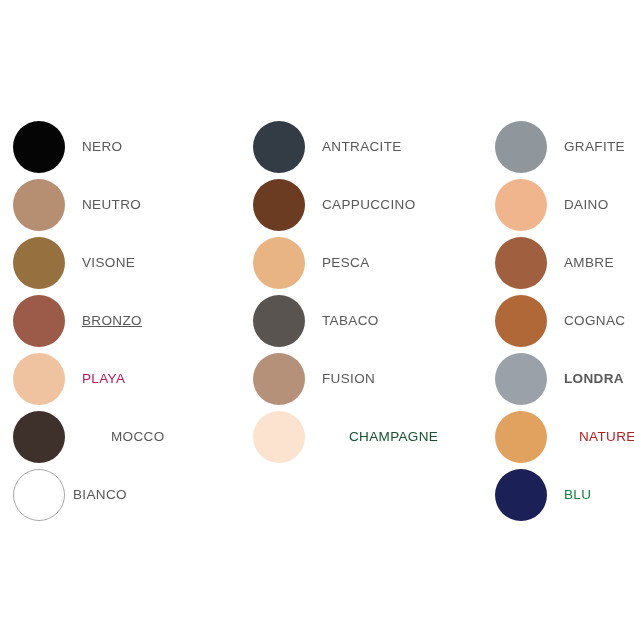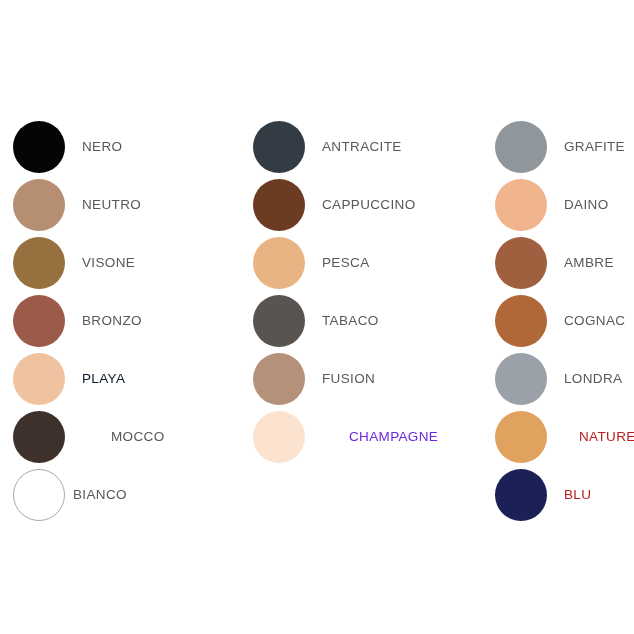--- a/index.html
+++ b/index.html
@@ -67,25 +67,25 @@
     <div class="swatch-row">
       <span class="swatch-dot" style="background: rgb(182, 142, 114);"></span>
       <span class="swatch-label" style="color: rgb(89, 89, 89);">NEUTRO</span>
     </div>
     <div class="swatch-row">
       <span class="swatch-dot" style="background: rgb(150, 113, 63);"></span>
       <span class="swatch-label" style="color: rgb(89, 89, 89);">VISONE</span>
     </div>
     <div class="swatch-row">
       <span class="swatch-dot" style="background: rgb(156, 90, 72);"></span>
-      <span class="swatch-label" style="color: rgb(89, 89, 89);">BRONZO</span>
+      <span class="swatch-label" style="color: rgb(89, 89, 89); text-decoration: underline;">BRONZO</span>
     </div>
     <div class="swatch-row">
       <span class="swatch-dot" style="background: rgb(240, 195, 160);"></span>
-      <span class="swatch-label" style="color: #0f172a;">PLAYA</span>
+      <span class="swatch-label" style="color: #be185d;">PLAYA</span>
     </div>
     <div class="swatch-row">
       <span class="swatch-dot" style="background: rgb(62, 48, 43);"></span>
       <span class="swatch-label" style="color: rgb(89, 89, 89); margin-left: 46px;">MOCCO</span>
     </div>
     <div class="swatch-row">
       <span class="swatch-dot outlined" style="background: rgb(255, 255, 255);"></span>
       <span class="swatch-label" style="color: rgb(89, 89, 89); margin-left: 8px;">BIANCO</span>
     </div>
   </div>
@@ -106,21 +106,21 @@
     <div class="swatch-row">
       <span class="swatch-dot" style="background: rgb(90, 84, 80);"></span>
       <span class="swatch-label" style="color: rgb(89, 89, 89);">TABACO</span>
     </div>
     <div class="swatch-row">
       <span class="swatch-dot" style="background: rgb(182, 145, 122);"></span>
       <span class="swatch-label" style="color: rgb(89, 89, 89);">FUSION</span>
     </div>
     <div class="swatch-row">
       <span class="swatch-dot" style="background: rgb(252, 227, 207);"></span>
-      <span class="swatch-label" style="color: #6d28d9; margin-left: 44px;">CHAMPAGNE</span>
+      <span class="swatch-label" style="color: #14532d; margin-left: 44px;">CHAMPAGNE</span>
     </div>
   </div>
 
   <div class="swatch-column" id="column-3">
     <div class="swatch-row">
       <span class="swatch-dot" style="background: rgb(143, 150, 156);"></span>
       <span class="swatch-label" style="color: rgb(89, 89, 89);">GRAFITE</span>
     </div>
     <div class="swatch-row">
       <span class="swatch-dot" style="background: rgb(240, 181, 140);"></span>
@@ -129,25 +129,25 @@
     <div class="swatch-row">
       <span class="swatch-dot" style="background: rgb(160, 95, 62);"></span>
       <span class="swatch-label" style="color: rgb(89, 89, 89);">AMBRE</span>
     </div>
     <div class="swatch-row">
       <span class="swatch-dot" style="background: rgb(176, 104, 56);"></span>
       <span class="swatch-label" style="color: rgb(89, 89, 89);">COGNAC</span>
     </div>
     <div class="swatch-row">
       <span class="swatch-dot" style="background: rgb(155, 161, 168);"></span>
-      <span class="swatch-label" style="color: rgb(89, 89, 89);">LONDRA</span>
+      <span class="swatch-label" style="color: rgb(89, 89, 89); font-weight: bold;">LONDRA</span>
     </div>
     <div class="swatch-row">
       <span class="swatch-dot" style="background: rgb(226, 162, 95);"></span>
       <span class="swatch-label" style="color: #b91c1c; margin-left: 32px;">NATURE</span>
     </div>
     <div class="swatch-row">
       <span class="swatch-dot" style="background: rgb(27, 32, 86);"></span>
-      <span class="swatch-label" style="color: #b91c1c; text-align: center;">BLU</span>
+      <span class="swatch-label" style="color: #15803d; text-align: center;">BLU</span>
     </div>
   </div>
 
 </div>
 
 </body></html>

